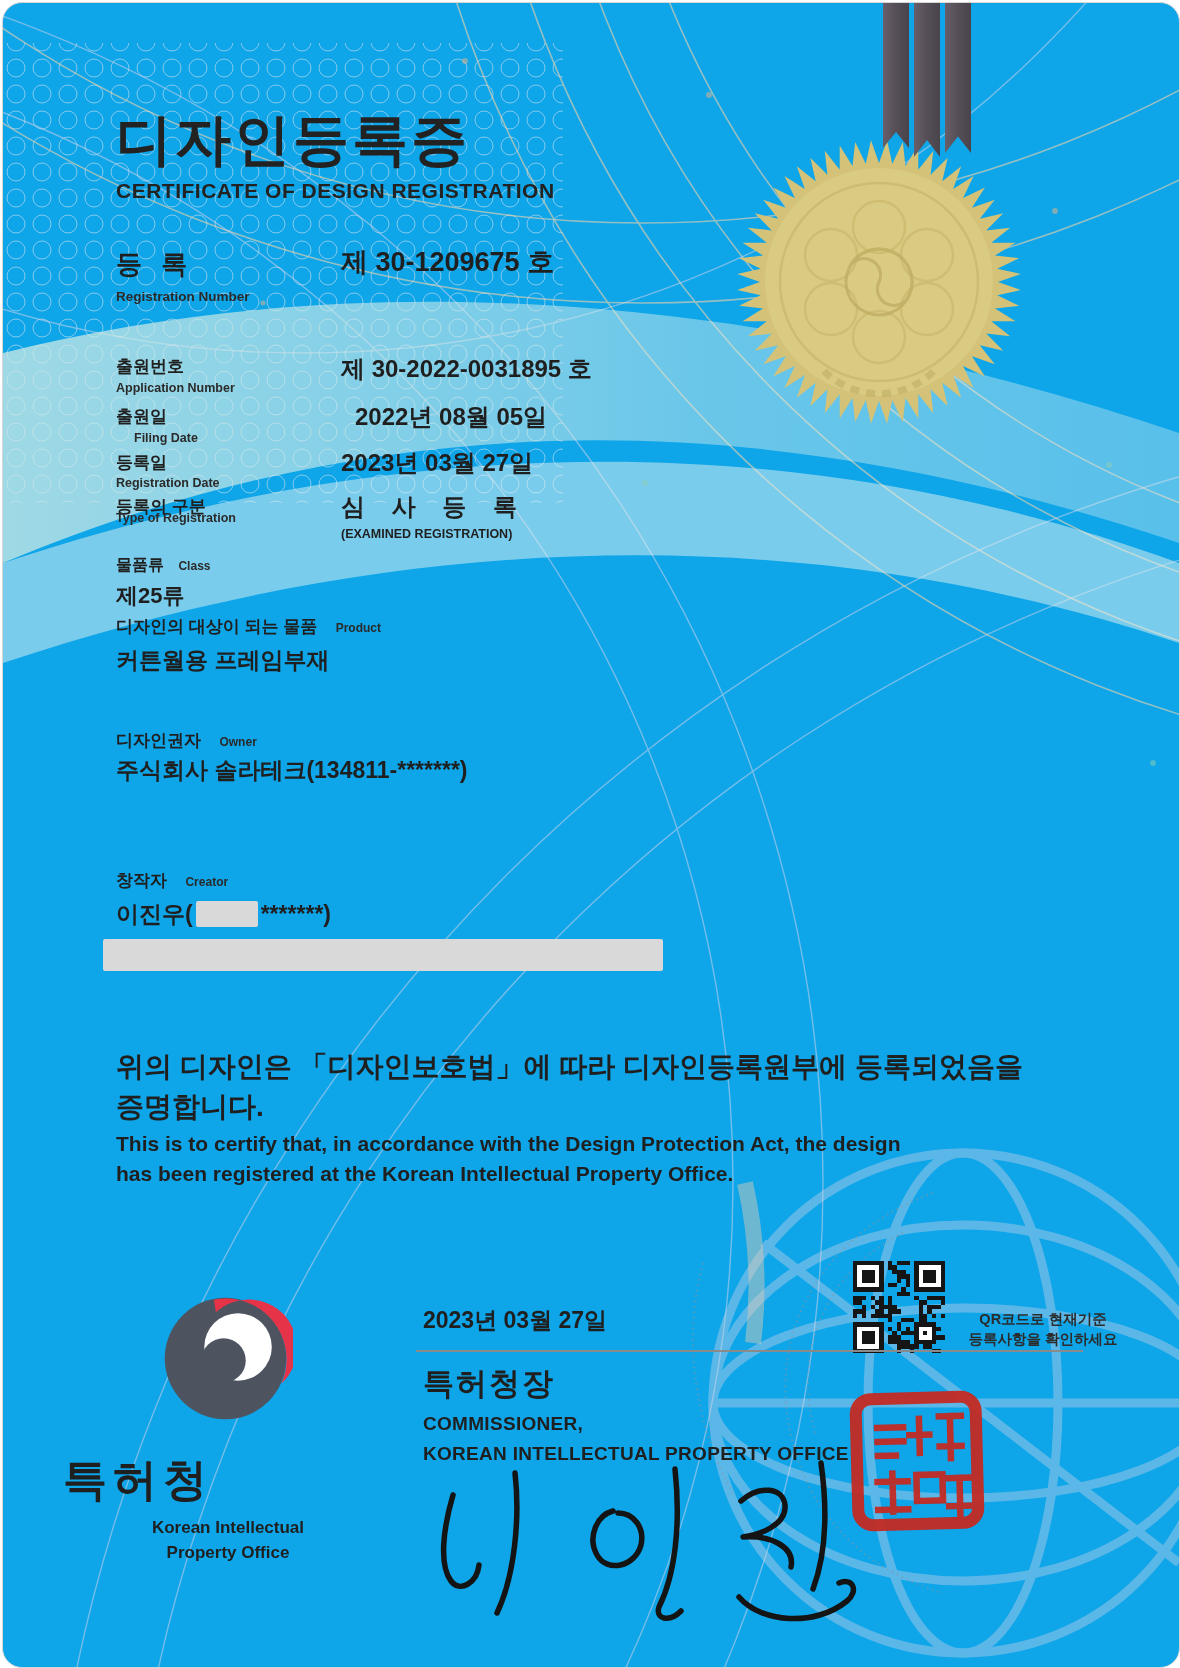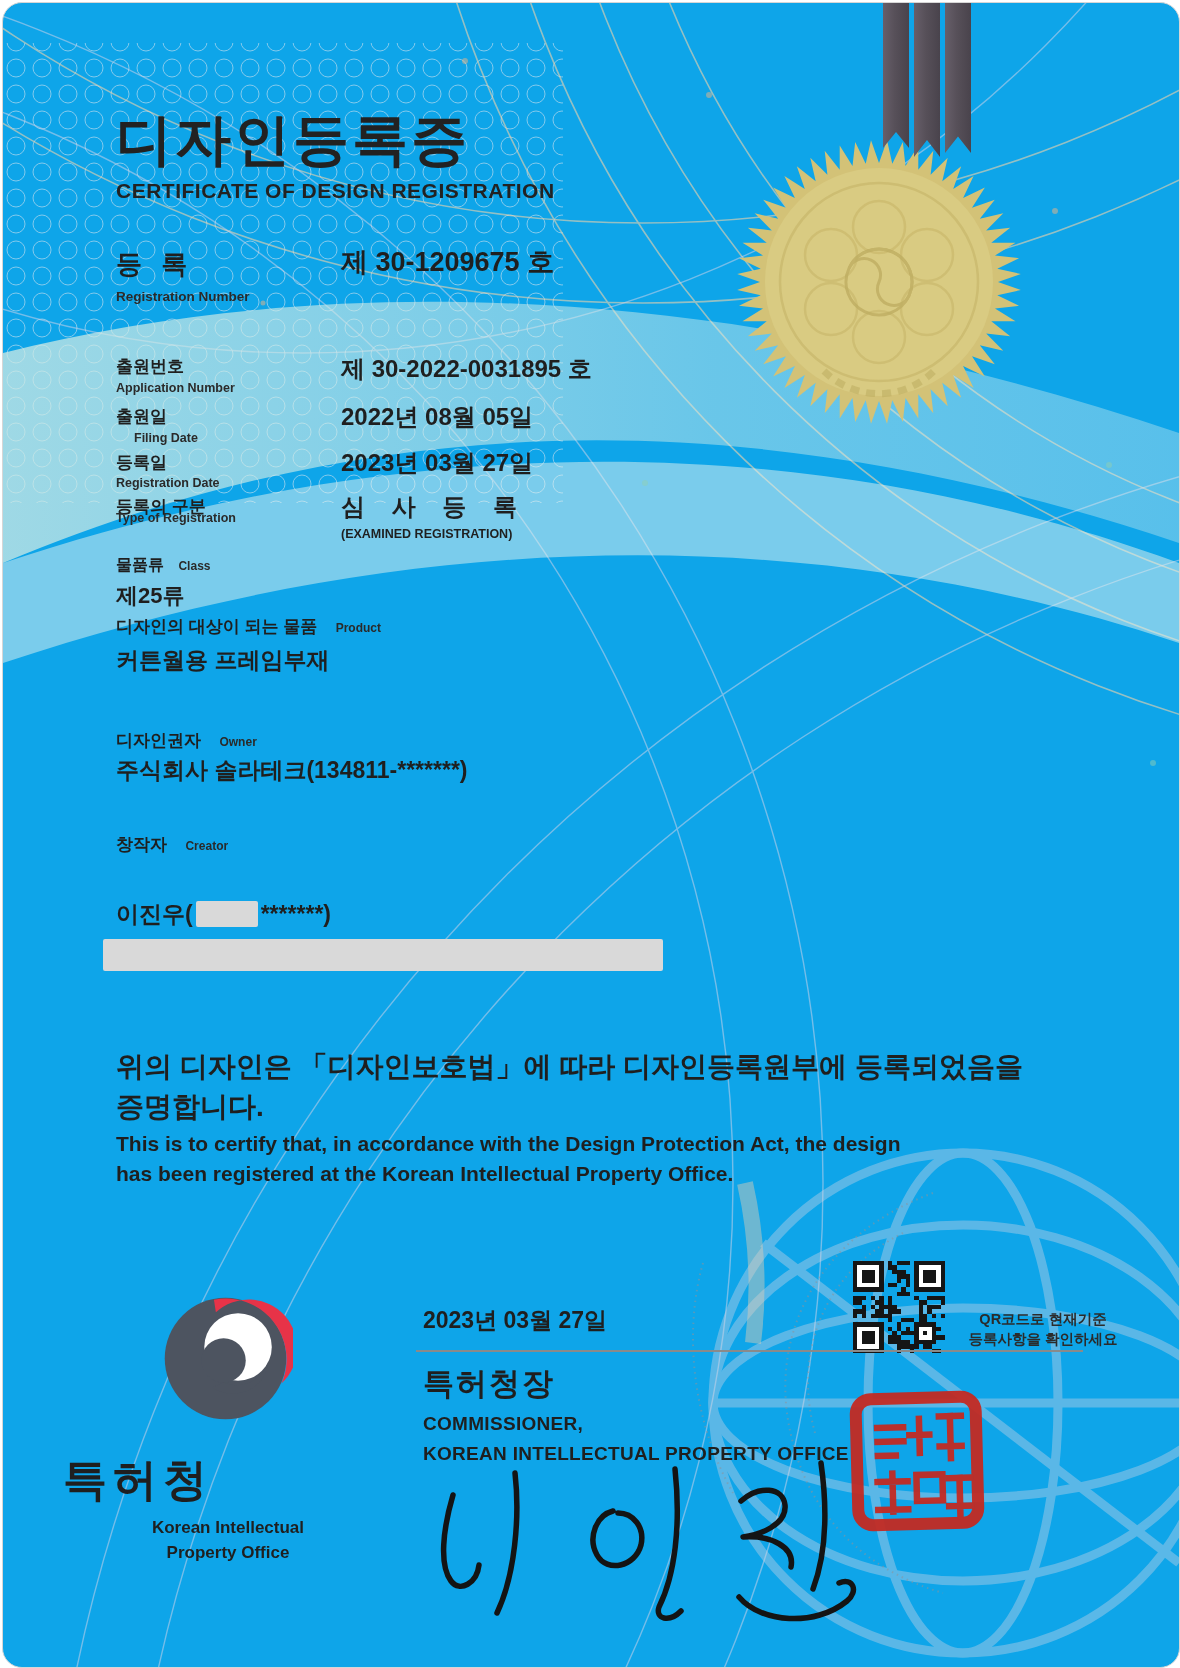--- a/index.html
+++ b/index.html
@@ -123,21 +123,21 @@
   <div class="abs lbl-big" style="left:113px;top:244px;letter-spacing:6px;">등 록</div>
   <div class="abs lbl-en" style="left:113px;top:286px;font-size:13.5px;">Registration Number</div>
   <div class="abs val-lg" style="left:338px;top:241px;">제 30-1209675 호</div>
 
   <div class="abs lbl-ko" style="left:113px;top:352px;">출원번호</div>
   <div class="abs lbl-en" style="left:113px;top:378px;">Application Number</div>
   <div class="abs val" style="left:338px;top:350px;">제 30-2022-0031895 호</div>
 
   <div class="abs lbl-ko" style="left:113px;top:402px;">출원일</div>
   <div class="abs lbl-en" style="left:113px;top:428px;padding-left:18px;">Filing Date</div>
-  <div class="abs val" style="left:338px;top:398px;">2022년 08월 05일</div>
+  <div class="abs val" style="left:352px;top:398px;">2022년 08월 05일</div>
 
   <div class="abs lbl-ko" style="left:113px;top:448px;">등록일</div>
   <div class="abs lbl-en" style="left:113px;top:473px;">Registration Date</div>
   <div class="abs val" style="left:338px;top:444px;">2023년 03월 27일</div>
 
   <div class="abs lbl-ko" style="left:113px;top:492px;">등록의 구분</div>
   <div class="abs lbl-en" style="left:113px;top:508px;">Type of Registration</div>
   <div class="abs val val-sp" style="left:338px;top:488px;">심 사 등 록</div>
   <div class="abs val-sub" style="left:338px;top:524px;">(EXAMINED REGISTRATION)</div>
 
@@ -152,21 +152,21 @@
     <span class="lbl-en-sm" style="margin-left:14px;">Product</span>
   </div>
   <div class="abs val" style="left:113px;top:642px;font-size:23px;">커튼월용 프레임부재</div>
 
   <div class="abs" style="left:113px;top:726px;">
     <span class="lbl-ko">디자인권자</span>
     <span class="lbl-en-sm" style="margin-left:14px;">Owner</span>
   </div>
   <div class="abs val" style="left:113px;top:752px;font-size:23px;">주식회사 솔라테크(134811-*******)</div>
 
-  <div class="abs" style="left:113px;top:830px;">
+  <div class="abs" style="left:113px;top:866px;">
     <span class="lbl-ko">창작자</span>
     <span class="lbl-en-sm" style="margin-left:14px;">Creator</span>
   </div>
   <div class="abs val" style="left:113px;top:896px;font-size:23px;">
     <span>이진우(</span><span class="blur" style="width:62px;height:26px;vertical-align:-5px;margin:0 3px;"></span><span>*******)</span>
   </div>
   <div class="abs blur" style="left:100px;top:936px;width:560px;height:32px;"></div>
 
   <div class="abs body-ko" style="left:113px;top:1044px;width:960px;">
     <div>위의 디자인은 「디자인보호법」에 따라 디자인등록원부에 등록되었음을</div>

